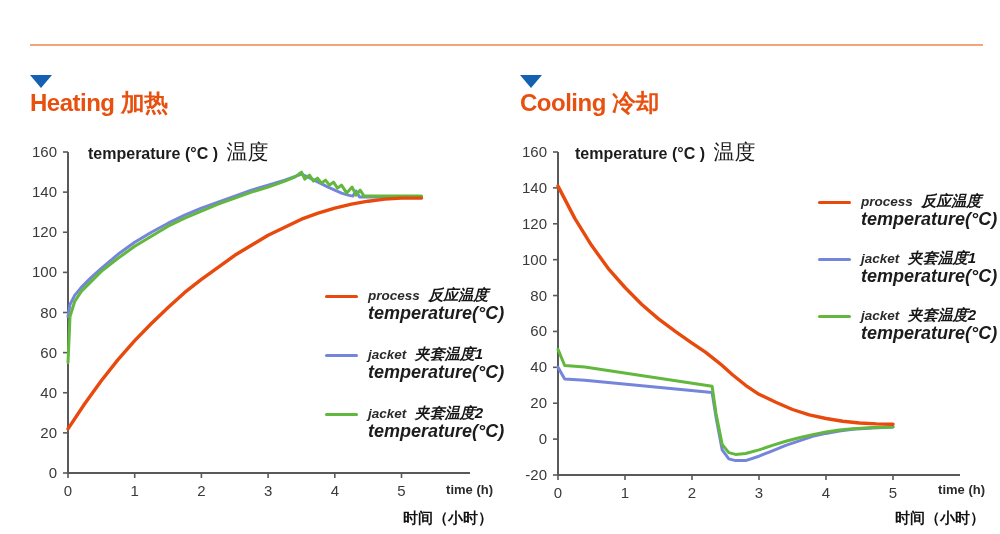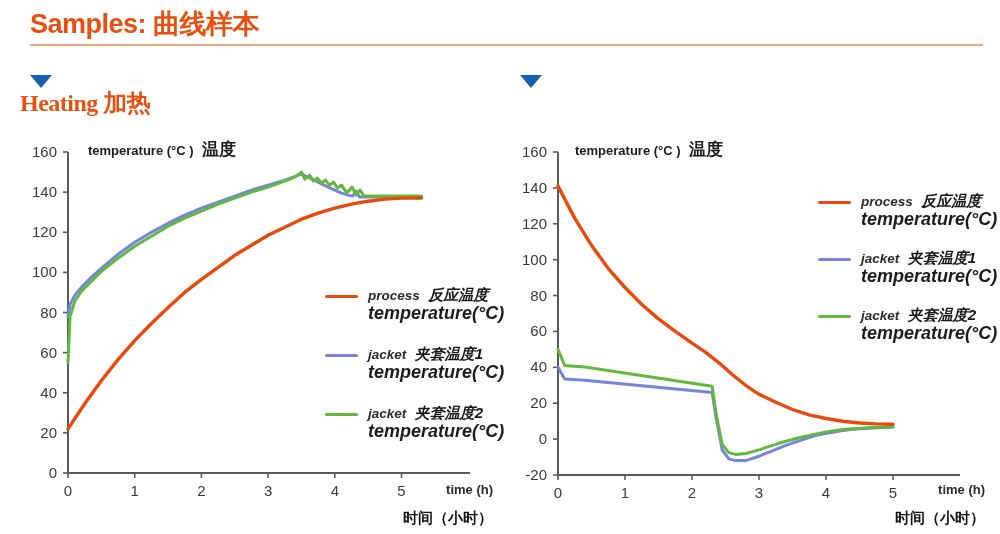--- a/index.html
+++ b/index.html
@@ -21,27 +21,27 @@
     position:absolute;top:5px;width:0;height:0;
     border-left:11px solid transparent;border-right:11px solid transparent;
     border-top:13px solid #1660B2;
   }
   .section-left .tri{left:30px;}
   .section-right .tri{left:20px;}
   .chart-title{
     position:absolute;top:17px;margin:0;
     font-size:24px;font-weight:700;letter-spacing:-0.5px;color:#E8500F;
   }
-  .section-left .chart-title{left:20px;font-family:Liberation Serif, serif;}
+  .section-left .chart-title{left:30px;}
   .section-right .chart-title{left:20px;}
   .y-axis-label{position:absolute;top:68px;white-space:nowrap;color:#1c1c1c;}
   .section-left .y-axis-label{left:88px;}
   .section-right .y-axis-label{left:75px;}
-  .yl-en{font-size:13px;font-weight:700;}
-  .yl-zh{font-size:17px;font-weight:700;margin-left:4px;}
+  .yl-en{font-size:16px;font-weight:700;}
+  .yl-zh{font-size:21px;font-weight:400;margin-left:4px;}
   .plot{position:absolute;left:0;top:60px;}
   .plot text{font-family:"Liberation Sans","DejaVu Sans",sans-serif;}
   
   .legend{position:absolute;display:flex;flex-direction:column;gap:23px;font-style:italic;}
   .legend-heating{left:325px;top:216px;}
   .legend-cooling{left:318px;top:122px;gap:21px;}
   .legend-entry{display:flex;align-items:flex-start;}
   .swatch{width:33px;height:3px;border-radius:2px;margin-top:9px;margin-right:10px;flex:none;background:#999;}
   .legend-l1{white-space:nowrap;line-height:18px;}
   .legend-l1 .en{font-size:13.5px;font-weight:700;color:#2b2b2b;margin-right:4px;}
@@ -52,21 +52,20 @@
   .section-left .x-axis-label{right:7px;}
   .section-right .x-axis-label{right:15px;}
   .xl-en{font-size:13px;font-weight:700;color:#2b2b2b;}
   .xl-zh{font-size:15px;font-weight:700;color:#111111;margin-top:12px;}
 </style>
 </head>
 <body>
 
 <div class="page">
 
-  <h1 class="page-title">Samples: 曲线样本</h1>
   <div class="title-rule"></div>
 
   <section class="chart-section section-left">
     <div class="tri"></div>
     <h2 class="chart-title">Heating 加热</h2>
     <div class="y-axis-label">
       <span class="yl-en">temperature (°C )</span>
       <span class="yl-zh">温度</span>
     </div>
     <svg class="plot" id="plot-0" viewBox="0 0 500 404" width="500" height="404">
@@ -140,20 +139,21 @@
     </div>
 
     <div class="x-axis-label">
       <div class="xl-en">time (h)</div>
       <div class="xl-zh">时间（小时）</div>
     </div>
   </section>
 
   <section class="chart-section section-right">
     <div class="tri"></div>
+    <h2 class="chart-title">Cooling 冷却</h2>
     <div class="y-axis-label">
       <span class="yl-en">temperature (°C )</span>
       <span class="yl-zh">温度</span>
     </div>
     <svg class="plot" id="plot-1" viewBox="0 0 500 404" width="500" height="404">
         <path d="M 58 22 L 58 345 L 460 345" fill="none" stroke="#58595B" stroke-width="2"></path>
         <line x1="53" y1="345" x2="58" y2="345" stroke="#58595B" stroke-width="1.6"></line>
         <text x="47" y="350" text-anchor="end" font-size="15" fill="#3A3A3A">-20</text>
         <line x1="53" y1="309.1112" x2="58" y2="309.1112" stroke="#58595B" stroke-width="1.6"></line>
         <text x="47" y="314.1112" text-anchor="end" font-size="15" fill="#3A3A3A">0</text>

